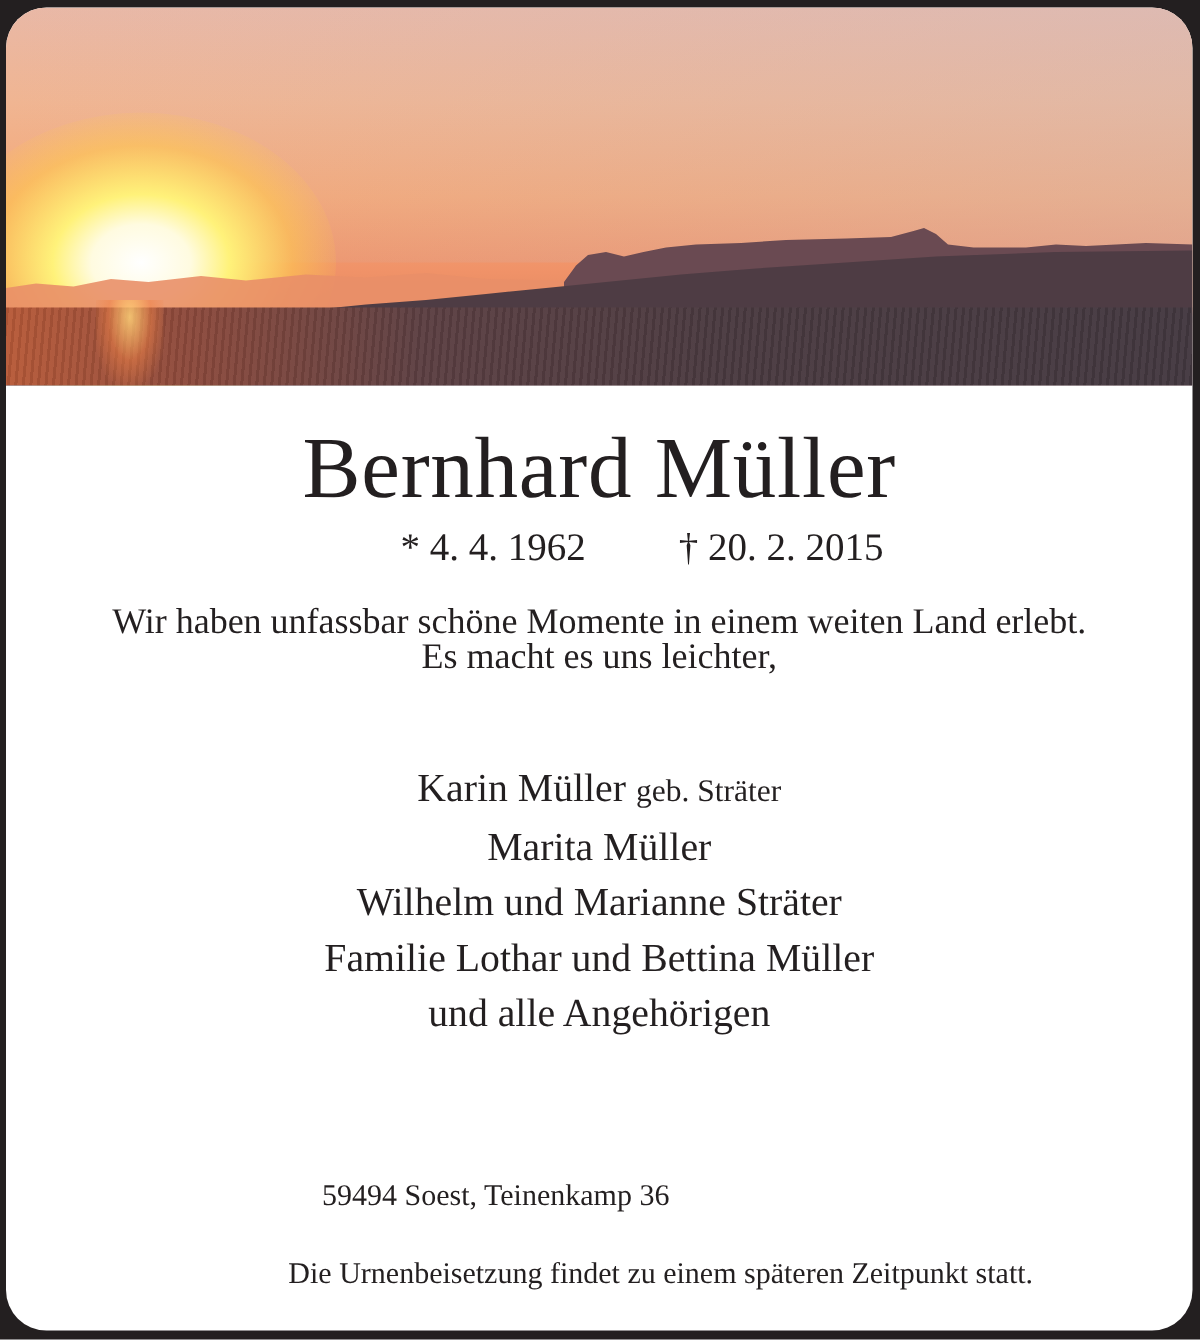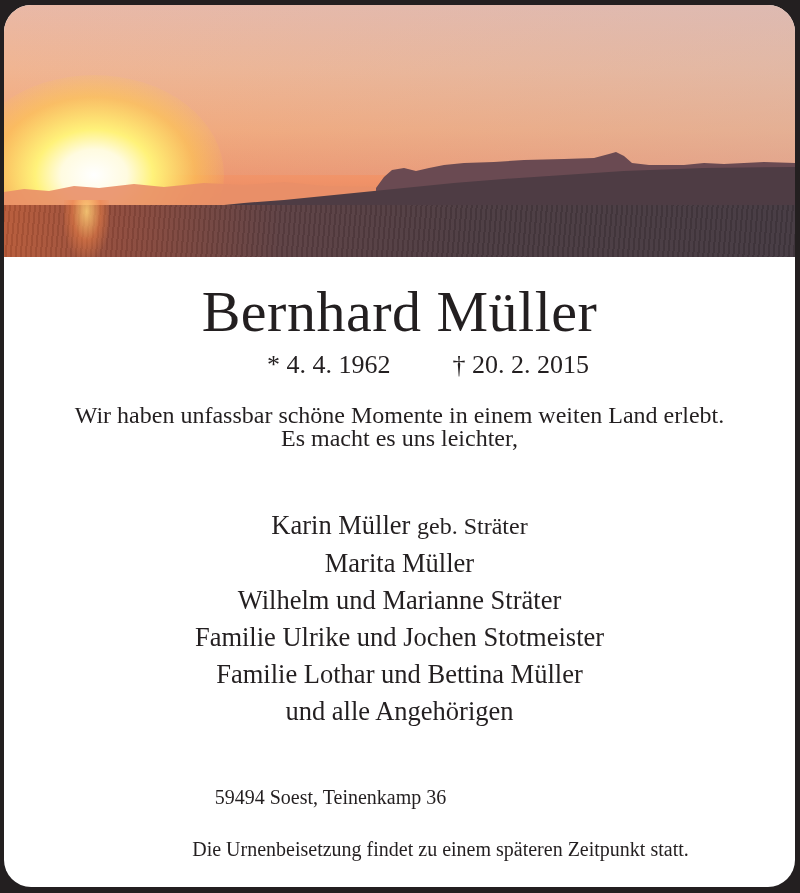--- a/index.html
+++ b/index.html
@@ -54,21 +54,21 @@
     .quote {
       position: absolute; left: 0; width: 791px; top: 147px;
       font-size: 24px; line-height: 23px;
     }
     .quote div { white-space: nowrap; }
     .mourners {
       position: absolute; left: 0; width: 791px; top: 250px;
       font-size: 26.5px; line-height: 37px;
     }
     .mourners div { white-space: nowrap; }
-    .mourners .maiden { font-size: 24px; }
+    .mourners .maiden { font-size: 21px; }
     .address {
       position: absolute; left: 0; width: 653px; top: 528px;
       font-size: 20px; line-height: 24px;
     }
     .burial {
       position: absolute; left: 0; width: 797px; top: 580px;
       font-size: 20px; line-height: 24px; padding-left: 38px;
     }
   </style>
 </head>
@@ -101,21 +101,20 @@
 
     <div class="quote">
       <div>Wir haben unfassbar schöne Momente in einem weiten Land erlebt.</div>
       <div>Es macht es uns leichter,</div>
     </div>
 
     <div class="mourners">
       <div><span>Karin Müller</span> <span class="maiden">geb. Sträter</span></div>
       <div>Marita Müller</div>
       <div>Wilhelm und Marianne Sträter</div>
-      <div>Familie Ulrike und Jochen Stotmeister</div>
       <div>Familie Lothar und Bettina Müller</div>
       <div>und alle Angehörigen</div>
     </div>
 
     <div class="address">59494 Soest, Teinenkamp 36</div>
 
     <div class="burial">Die Urnenbeisetzung findet zu einem späteren Zeitpunkt statt.</div>
   </div>
 </div>
 

